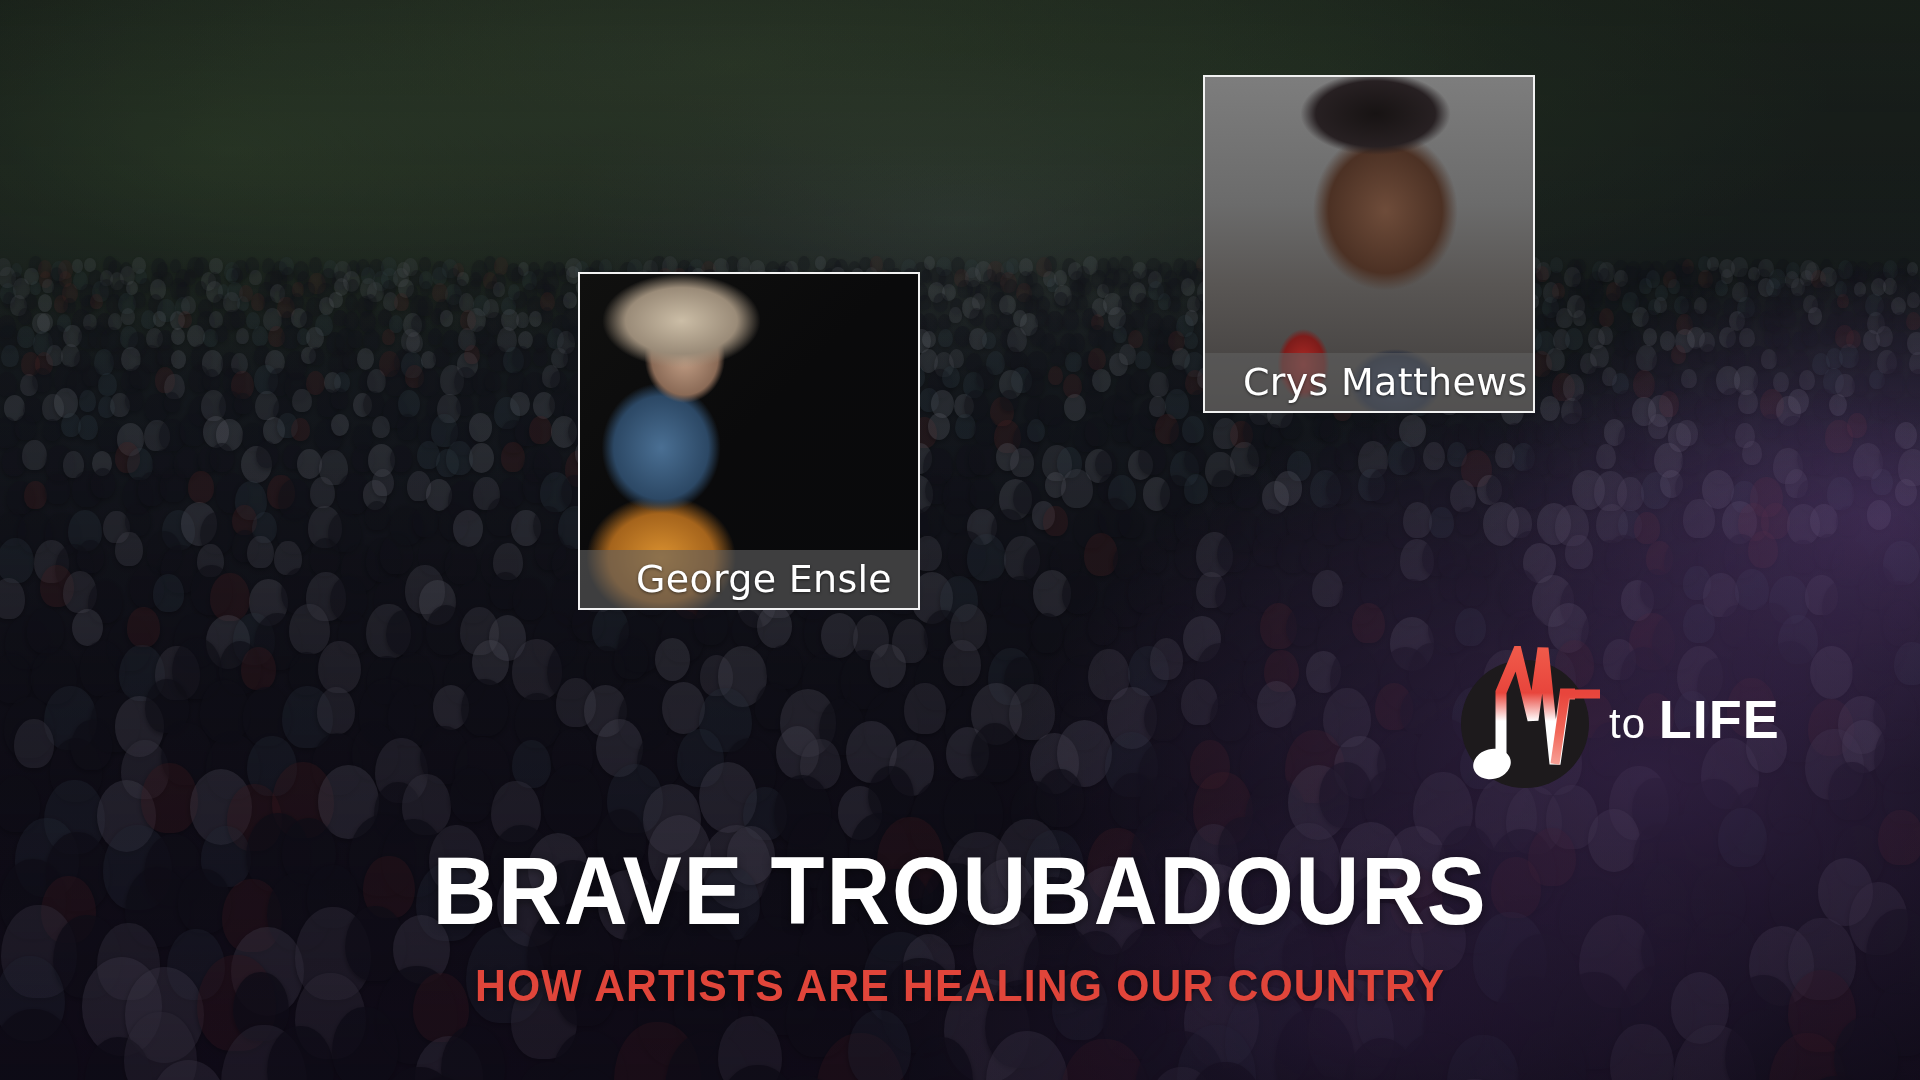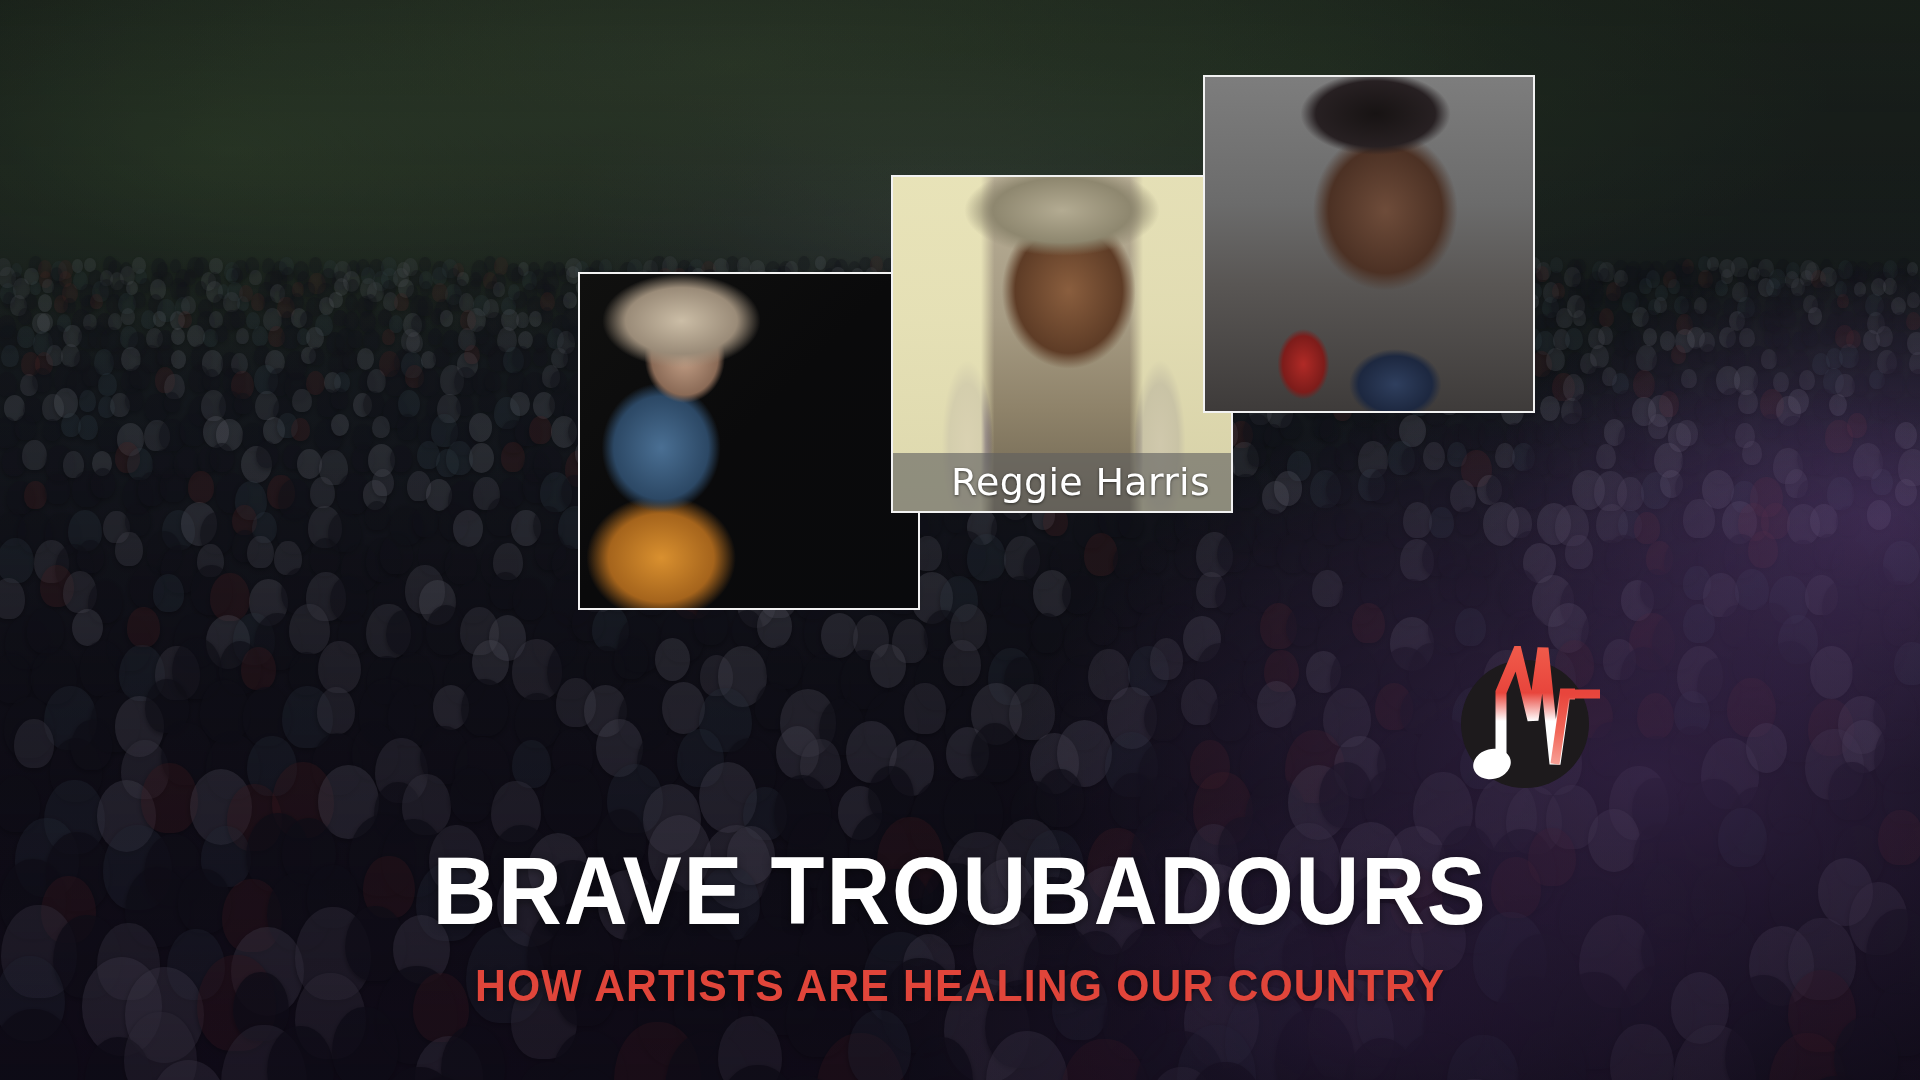--- a/index.html
+++ b/index.html
@@ -2279,29 +2279,27 @@
         <i class="" style="left:1511.7px;top:802.5px;width:80.5px;height:98.2px;opacity:1.00"></i>
         <i class="" style="left:1796.9px;top:816.7px;width:76.9px;height:93.8px;opacity:1.00"></i>
       </div>
     <div class="bg-tint"></div>
     <div class="bg-purple"></div>
     <div class="bg-darken"></div>
   </div>
 
   <div class="card" id="card-george">
     <div class="photo"></div>
+    <div class="caption">George Ensle</div>
   </div>
 
-  <div class="card" id="card-reggie">
-    <div class="photo"></div>
-    <div class="caption">Reggie Harris</div>
-  </div>
 
   <div class="card" id="card-crys">
     <div class="photo"></div>
+    <div class="caption">Crys Matthews</div>
   </div>
 
   <div class="logo">
     <div class="logo-mark">
       <div class="disc"></div>
       <svg viewBox="0 0 148 148" xmlns="http://www.w3.org/2000/svg" aria-hidden="true">
         <defs>
           <linearGradient id="gWave" x1="0" y1="0" x2="0" y2="1">
             <stop offset="0%" stop-color="#f05a4a"></stop>
             <stop offset="38%" stop-color="#e8453c"></stop>
@@ -2315,19 +2313,20 @@
           </linearGradient>
         </defs>
 
         <path d="M46 120 L46 46 L62 8 L78 74 L88 2 L100 118 L110 48 L120 48" fill="none" stroke="url(#gWave)" stroke-width="11" stroke-linejoin="miter" stroke-linecap="butt"></path>
         <path d="M100 118 L110 48 L124 48 L145 48" fill="none" stroke="url(#gWave2)" stroke-width="9" stroke-linecap="butt"></path>
 
         <ellipse cx="37" cy="118" rx="19" ry="15" fill="#ffffff" transform="rotate(-14 37 118)"></ellipse>
       </svg>
     </div>
     <div class="logo-text">
+      <div class="l2"><span class="to">to </span><span class="life">LIFE</span></div>
     </div>
   </div>
 
   <div class="title">BRAVE TROUBADOURS</div>
   <div class="subtitle">HOW ARTISTS ARE HEALING OUR COUNTRY</div>
 
 </div>
 
 </body></html>

